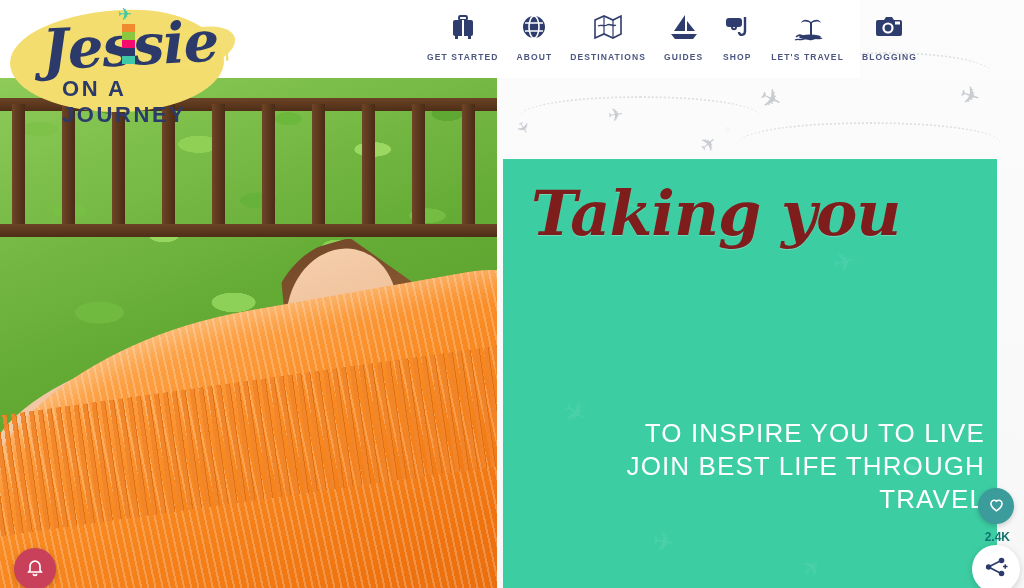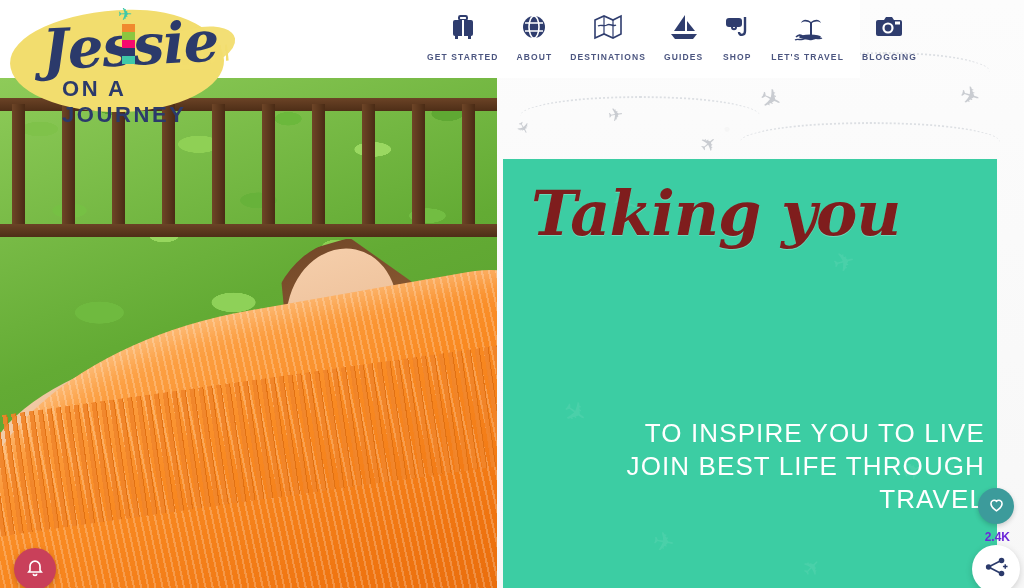--- a/index.html
+++ b/index.html
@@ -217,21 +217,21 @@
   
   .heart-btn {
     position:absolute; right:10px; top:488px; width:36px; height:36px;
     border-radius:50%; background:#3c9b9b;
     display:flex; align-items:center; justify-content:center;
     color:#fff; z-index:40; cursor:pointer;
     box-shadow:0 2px 5px rgba(0,0,0,.18);
   }
   .share-count {
     position:absolute; right:14px; top:530px; z-index:42;
-    font-size:12px; font-weight:700; color:#6d28d9;
+    font-size:12px; font-weight:700; color:#0f766e;
   }
   .share-btn {
     position:absolute; right:4px; top:545px; width:48px; height:48px;
     border-radius:50%; background:#ffffff; z-index:41;
     display:flex; align-items:center; justify-content:center;
     color:#2b3a6b; cursor:pointer;
     box-shadow:0 2px 7px rgba(0,0,0,.16);
   }
   .bell-btn {
     position:absolute; left:14px; top:548px; width:42px; height:42px;

